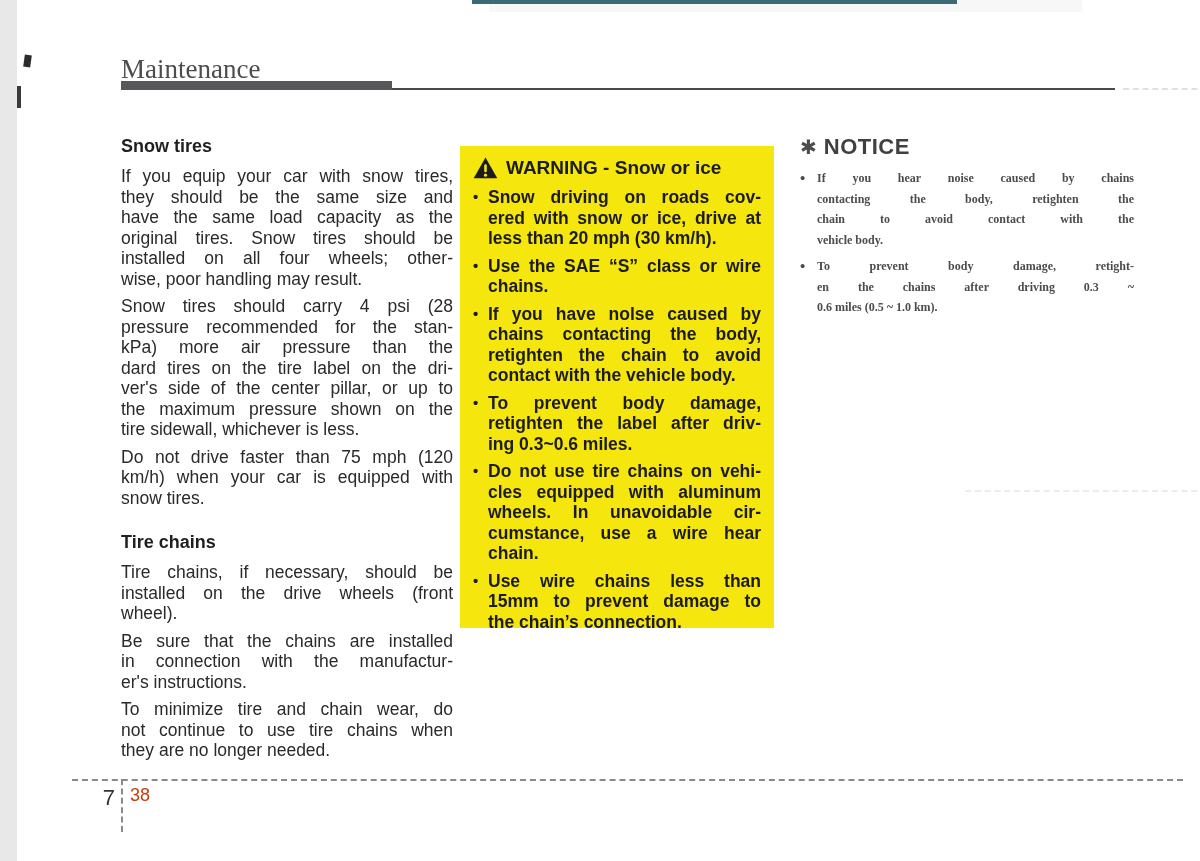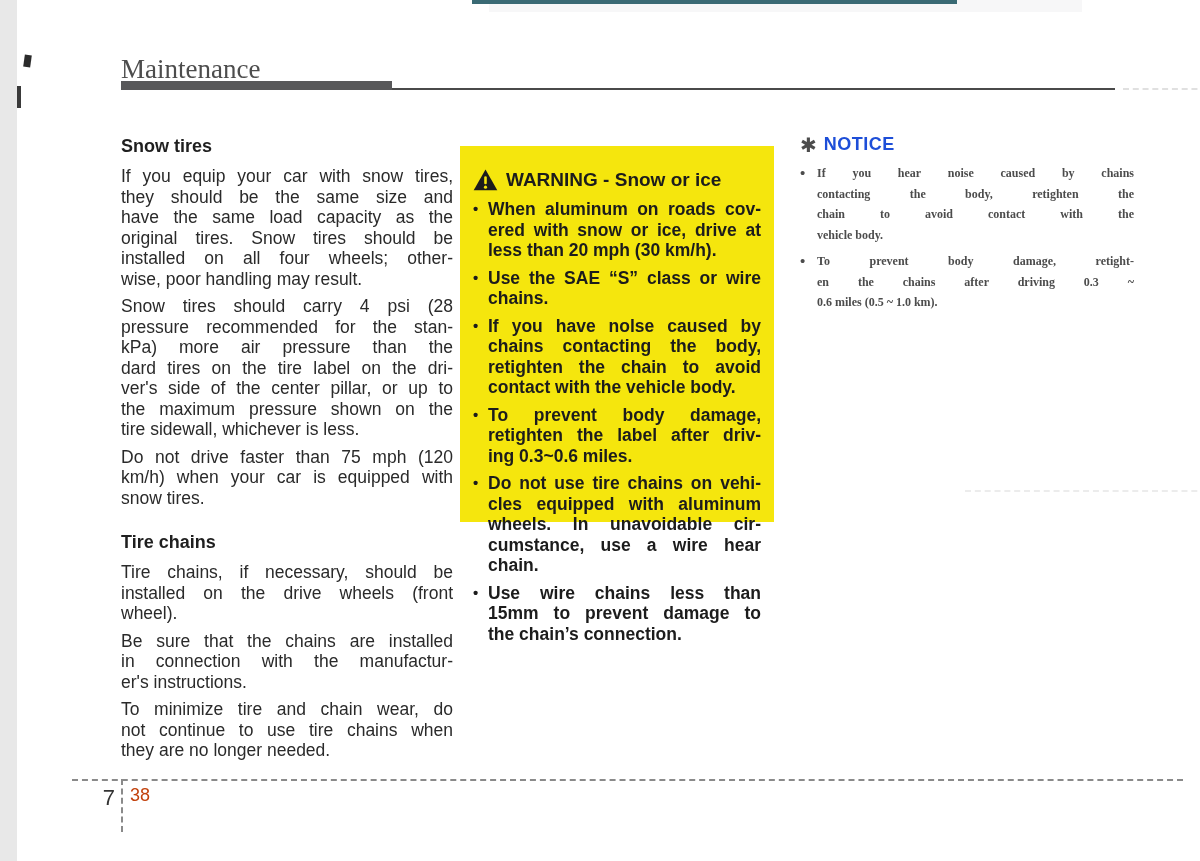--- a/index.html
+++ b/index.html
@@ -28,35 +28,35 @@
   
   .col1{position:absolute;left:104px;top:136px;width:332px;}
   .col1 h2{font-size:18px;font-weight:bold;color:#1f1f1f;margin:0 0 9px 0;}
   .col1 .section2{margin-top:24px;}
   .para{font-size:17.5px;line-height:20.5px;margin:0 0 7px 0;}
   .jline{text-align:justify;text-align-last:justify;}
   .jline.last{text-align-last:left;}
 
   
   .warning-box{
-    position:absolute;left:443px;top:146px;width:314px;height:376px;
-    background:#f5e60d;box-sizing:border-box;padding:21px 13px 10px 13px;
+    position:absolute;left:443px;top:146px;width:314px;height:482px;
+    background:#f5e60d;box-sizing:border-box;padding:9px 13px 10px 13px;
   }
   .warning-title{display:flex;align-items:center;gap:8px;margin:2px 0 8px 0;}
   .warning-title .wt-text{font-size:19px;font-weight:bold;color:#1c1c1c;}
   .warn-svg{display:block;}
   .wbullet{display:flex;margin:0 0 7px 0;}
   .wbullet .marker{width:15px;flex:0 0 15px;font-size:15px;line-height:20.5px;color:#1c1c1c;font-weight:bold;}
   .wbullet .btext{flex:1;font-size:17.5px;font-weight:bold;line-height:20.5px;color:#1c1c1c;}
 
   
   .col3{position:absolute;left:783px;top:134px;width:334px;color:#4c4c4c;}
   .notice-title{display:flex;align-items:center;gap:7px;margin:0 0 8px 0;}
   .notice-star{font-size:20px;line-height:20px;color:#4c4c4c;}
-  .notice-word{font-size:18px;font-weight:bold;letter-spacing:0.5px;color:#1d4ed8;}
+  .notice-word{font-size:22px;font-weight:bold;letter-spacing:0.5px;color:#404040;}
   .nbullet{display:flex;margin:0 0 6px 0;}
   .nbullet .marker{width:17px;flex:0 0 17px;font-size:15px;line-height:20.5px;color:#4c4c4c;}
   .nbullet .btext{flex:1;font-family:"Liberation Serif",serif;font-weight:bold;font-size:12px;line-height:20.5px;color:#4c4c4c;}
 
   
   .footer-dashes{position:absolute;left:55px;top:779px;width:1111px;border-top:2px dashed #8a8a8a;}
   .footer-vdash{position:absolute;left:104px;top:779px;height:53px;border-left:2px dashed #8a8a8a;}
   .footer-ch{position:absolute;left:72px;top:785px;width:26px;text-align:right;font-size:22px;color:#333;}
   .footer-pg{position:absolute;left:113px;top:785px;font-size:18px;color:#c2410c;}
 </style>
@@ -129,21 +129,21 @@
           <path d="M12.5 0.5 L24.3 21.3 L0.7 21.3 Z" fill="#1c1c1c"></path>
           <rect x="11.2" y="7.2" width="2.6" height="8" rx="1.3" fill="#f5e60d"></rect>
           <circle cx="12.5" cy="18.2" r="1.6" fill="#f5e60d"></circle>
         </svg>
       </span>
       <span class="wt-text">WARNING - Snow or ice</span>
     </div>
     <div class="wbullet">
       <span class="marker">•</span>
       <span class="btext">
-          <div class="jline">When aluminum on roads cov-</div>
+          <div class="jline">Snow driving on roads cov-</div>
           <div class="jline">ered with snow or ice, drive at</div>
           <div class="jline last">less than 20 mph (30 km/h).</div>
         </span>
     </div>
     <div class="wbullet">
       <span class="marker">•</span>
       <span class="btext">
           <div class="jline">Use the SAE “S” class or wire</div>
           <div class="jline last">chains.</div>
         </span>

